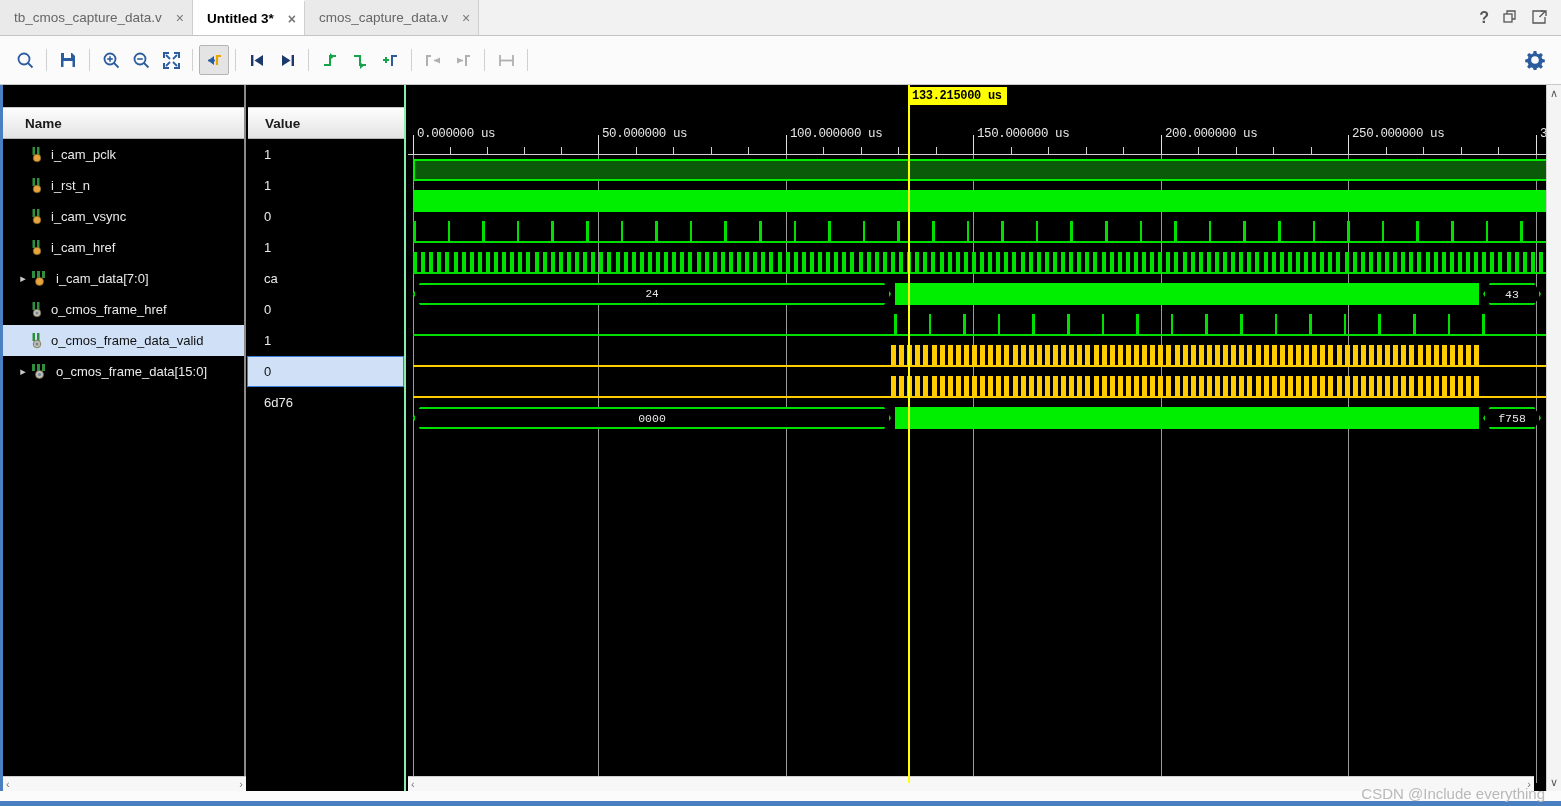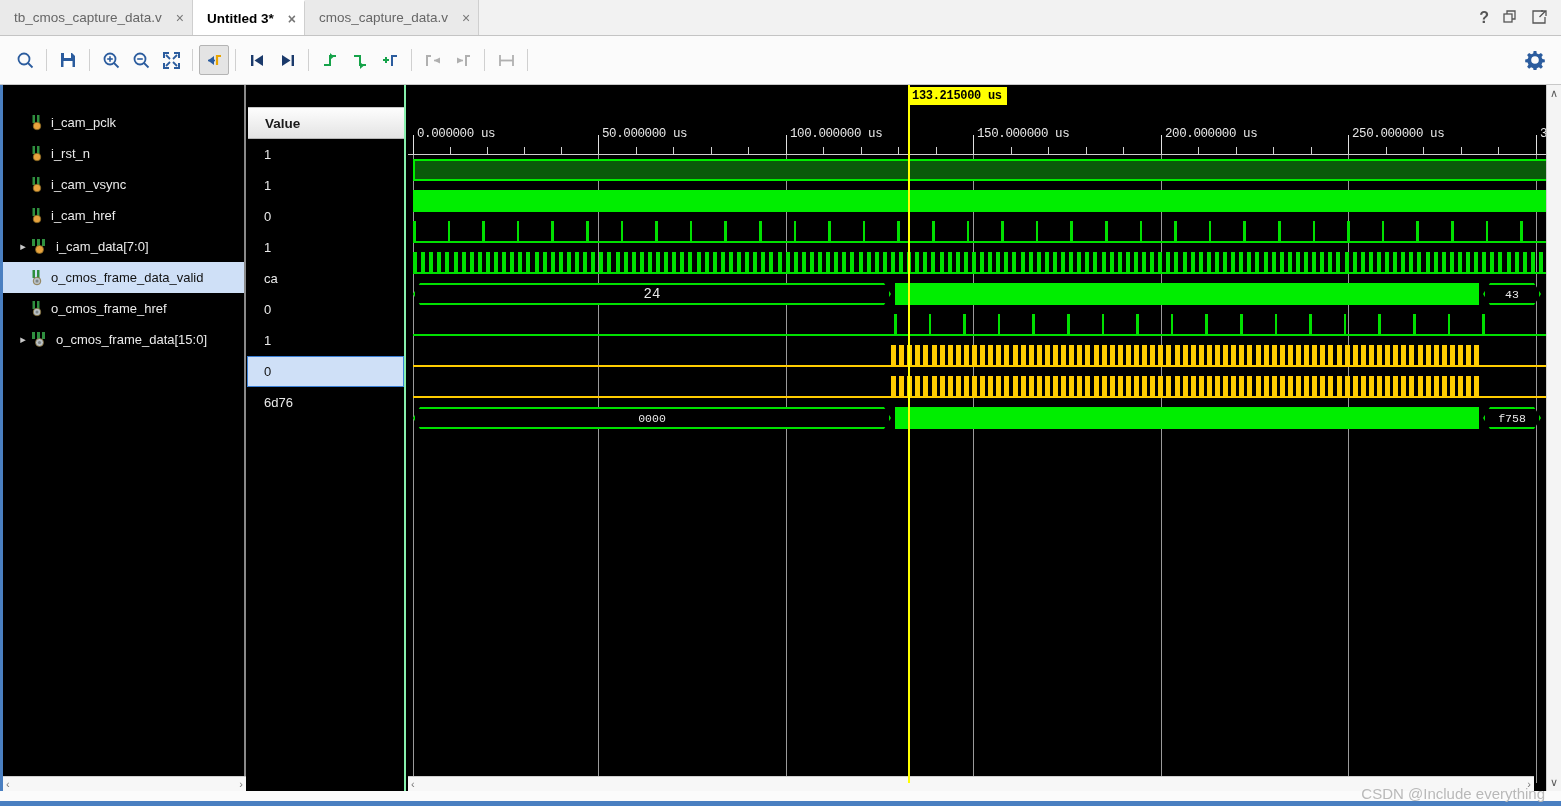--- a/index.html
+++ b/index.html
@@ -391,20 +391,21 @@
           <path d="M10,6.2 A3.8,3.8 0 1,0 10,13.8 A3.8,3.8 0 1,0 10,6.2 Z M8.6,1 L11.4,1 L11.8,3.4 L13.9,4.3 L15.9,2.9 L17.9,4.9 L16.5,6.9 L17.4,9 L19.8,9.4 L19.8,12.2 L17.4,12.6 L16.5,14.7 L17.9,16.7 L15.9,18.7 L13.9,17.3 L11.8,18.2 L11.4,20.6 L8.6,20.6 L8.2,18.2 L6.1,17.3 L4.1,18.7 L2.1,16.7 L3.5,14.7 L2.6,12.6 L0.2,12.2 L0.2,9.4 L2.6,9 L3.5,6.9 L2.1,4.9 L4.1,2.9 L6.1,4.3 L8.2,3.4 Z" fill="#2b5c9e" fill-rule="evenodd"></path>
           <circle cx="10" cy="10" r="3.1" fill="#fbfbfb"></circle>
         </svg>
     </div>
   </div>
 
   <div class="body">
 
     <div class="namepane">
       <div class="pane-topstrip"></div>
+      <div class="pane-header">Name</div>
       <div class="rows" id="name-rows">
           <div class="srow">
             <svg class="sig-icon" width="13" height="17" viewBox="0 0 13 17">
               <path d="M1.5,1 L4,1 L4,9 L1.5,9 Z" fill="#2f8f3f"></path>
               <path d="M6,1 L8.5,1 L8.5,9 L6,9 Z" fill="#2f8f3f"></path>
               <circle cx="6" cy="12" r="3.8" fill="#e8a33d" stroke="#7a6020" stroke-width="0.7"></circle>
             </svg>
             <span>i_cam_pclk</span>
           </div>
           <div class="srow">
@@ -434,37 +435,37 @@
           <div class="srow bus">
             <span class="expander">▸</span>
             <svg class="sig-icon" width="18" height="17" viewBox="0 0 18 17">
               <path d="M1,1 L4,1 L4,8 L1,8 Z" fill="#2f8f3f"></path>
               <path d="M6,1 L9,1 L9,8 L6,8 Z" fill="#2f8f3f"></path>
               <path d="M11,1 L14,1 L14,8 L11,8 Z" fill="#2f8f3f"></path>
               <circle cx="8.5" cy="11.5" r="4" fill="#e8a33d" stroke="#7a6020" stroke-width="0.7"></circle>
             </svg>
             <span>i_cam_data[7:0]</span>
           </div>
+          <div class="srow">
+            <svg class="sig-icon" width="13" height="17" viewBox="0 0 13 17">
+              <path d="M1.5,1 L4,1 L4,9 L1.5,9 Z" fill="#2f8f3f"></path>
+              <path d="M6,1 L8.5,1 L8.5,9 L6,9 Z" fill="#2f8f3f"></path>
+              <circle cx="6" cy="12" r="3.8" fill="#b9c0c4" stroke="#7a6020" stroke-width="0.7"></circle>
+              <circle cx="6" cy="12" r="1.5" fill="#7d8588"></circle>
+            </svg>
+            <span>o_cmos_frame_href</span>
+          </div>
           <div class="srow selected">
             <svg class="sig-icon" width="13" height="17" viewBox="0 0 13 17">
               <path d="M1.5,1 L4,1 L4,9 L1.5,9 Z" fill="#2f8f3f"></path>
               <path d="M6,1 L8.5,1 L8.5,9 L6,9 Z" fill="#2f8f3f"></path>
               <circle cx="6" cy="12" r="3.8" fill="#b9c0c4" stroke="#7a6020" stroke-width="0.7"></circle>
               <circle cx="6" cy="12" r="1.5" fill="#7d8588"></circle>
             </svg>
             <span>o_cmos_frame_data_valid</span>
-          </div>
-          <div class="srow">
-            <svg class="sig-icon" width="13" height="17" viewBox="0 0 13 17">
-              <path d="M1.5,1 L4,1 L4,9 L1.5,9 Z" fill="#2f8f3f"></path>
-              <path d="M6,1 L8.5,1 L8.5,9 L6,9 Z" fill="#2f8f3f"></path>
-              <circle cx="6" cy="12" r="3.8" fill="#b9c0c4" stroke="#7a6020" stroke-width="0.7"></circle>
-              <circle cx="6" cy="12" r="1.5" fill="#7d8588"></circle>
-            </svg>
-            <span>o_cmos_frame_href</span>
           </div>
           <div class="srow bus">
             <span class="expander">▸</span>
             <svg class="sig-icon" width="18" height="17" viewBox="0 0 18 17">
               <path d="M1,1 L4,1 L4,8 L1,8 Z" fill="#2f8f3f"></path>
               <path d="M6,1 L9,1 L9,8 L6,8 Z" fill="#2f8f3f"></path>
               <path d="M11,1 L14,1 L14,8 L11,8 Z" fill="#2f8f3f"></path>
               <circle cx="8.5" cy="11.5" r="4" fill="#b9c0c4" stroke="#7a6020" stroke-width="0.7"></circle>
               <circle cx="8.5" cy="11.5" r="1.6" fill="#7d8588"></circle>
             </svg>
@@ -744,21 +745,21 @@
               <div style="position:absolute;left:1082.3px;top:4px;width:4px;height:22px;background:#00e000;"></div>
               <div style="position:absolute;left:1090.4px;top:4px;width:4px;height:22px;background:#00e000;"></div>
               <div style="position:absolute;left:1098.5px;top:4px;width:4px;height:22px;background:#00e000;"></div>
               <div style="position:absolute;left:1106.6px;top:4px;width:4px;height:22px;background:#00e000;"></div>
               <div style="position:absolute;left:1114.7px;top:4px;width:4px;height:22px;background:#00e000;"></div>
               <div style="position:absolute;left:1122.8px;top:4px;width:4px;height:22px;background:#00e000;"></div>
               <div style="position:absolute;left:1130.9px;top:4px;width:4px;height:22px;background:#00e000;"></div>
             </div>
             <div class="wrow" style="top:124px;">
               <div style="position:absolute;left:5px;top:4px;width:478px;height:22px;border:2px solid #00e000;background:#000;clip-path:polygon(7px 0, calc(100% - 7px) 0, 100% 50%, calc(100% - 7px) 100%, 7px 100%, 0 50%);display:flex;align-items:center;justify-content:center;">
-                <span style="color:#e8e8e8;font-family:'Liberation Mono',monospace;font-size:14px;">24</span>
+                <span style="color:#e8e8e8;font-family:'Liberation Mono',monospace;font-size:11px;">24</span>
               </div>
               <div style="position:absolute;left:487px;top:4px;width:584px;height:22px;background:#00ee00;"></div>
               <div style="position:absolute;left:1075px;top:4px;width:58px;height:22px;border:2px solid #00e000;background:#000;clip-path:polygon(7px 0, calc(100% - 7px) 0, 100% 50%, calc(100% - 7px) 100%, 7px 100%, 0 50%);display:flex;align-items:center;justify-content:center;">
                 <span style="color:#e8e8e8;font-family:'Liberation Mono',monospace;font-size:11.5px;">43</span>
               </div>
             </div>
             <div class="wrow" style="top:155px;">
               <div style="position:absolute;left:5px;top:24px;width:1133px;height:2px;background:#00e000;"></div>
               <div style="position:absolute;left:486.0px;top:4px;width:2.5px;height:22px;background:#00e000;"></div>
               <div style="position:absolute;left:520.6px;top:4px;width:2.5px;height:22px;background:#00e000;"></div>

